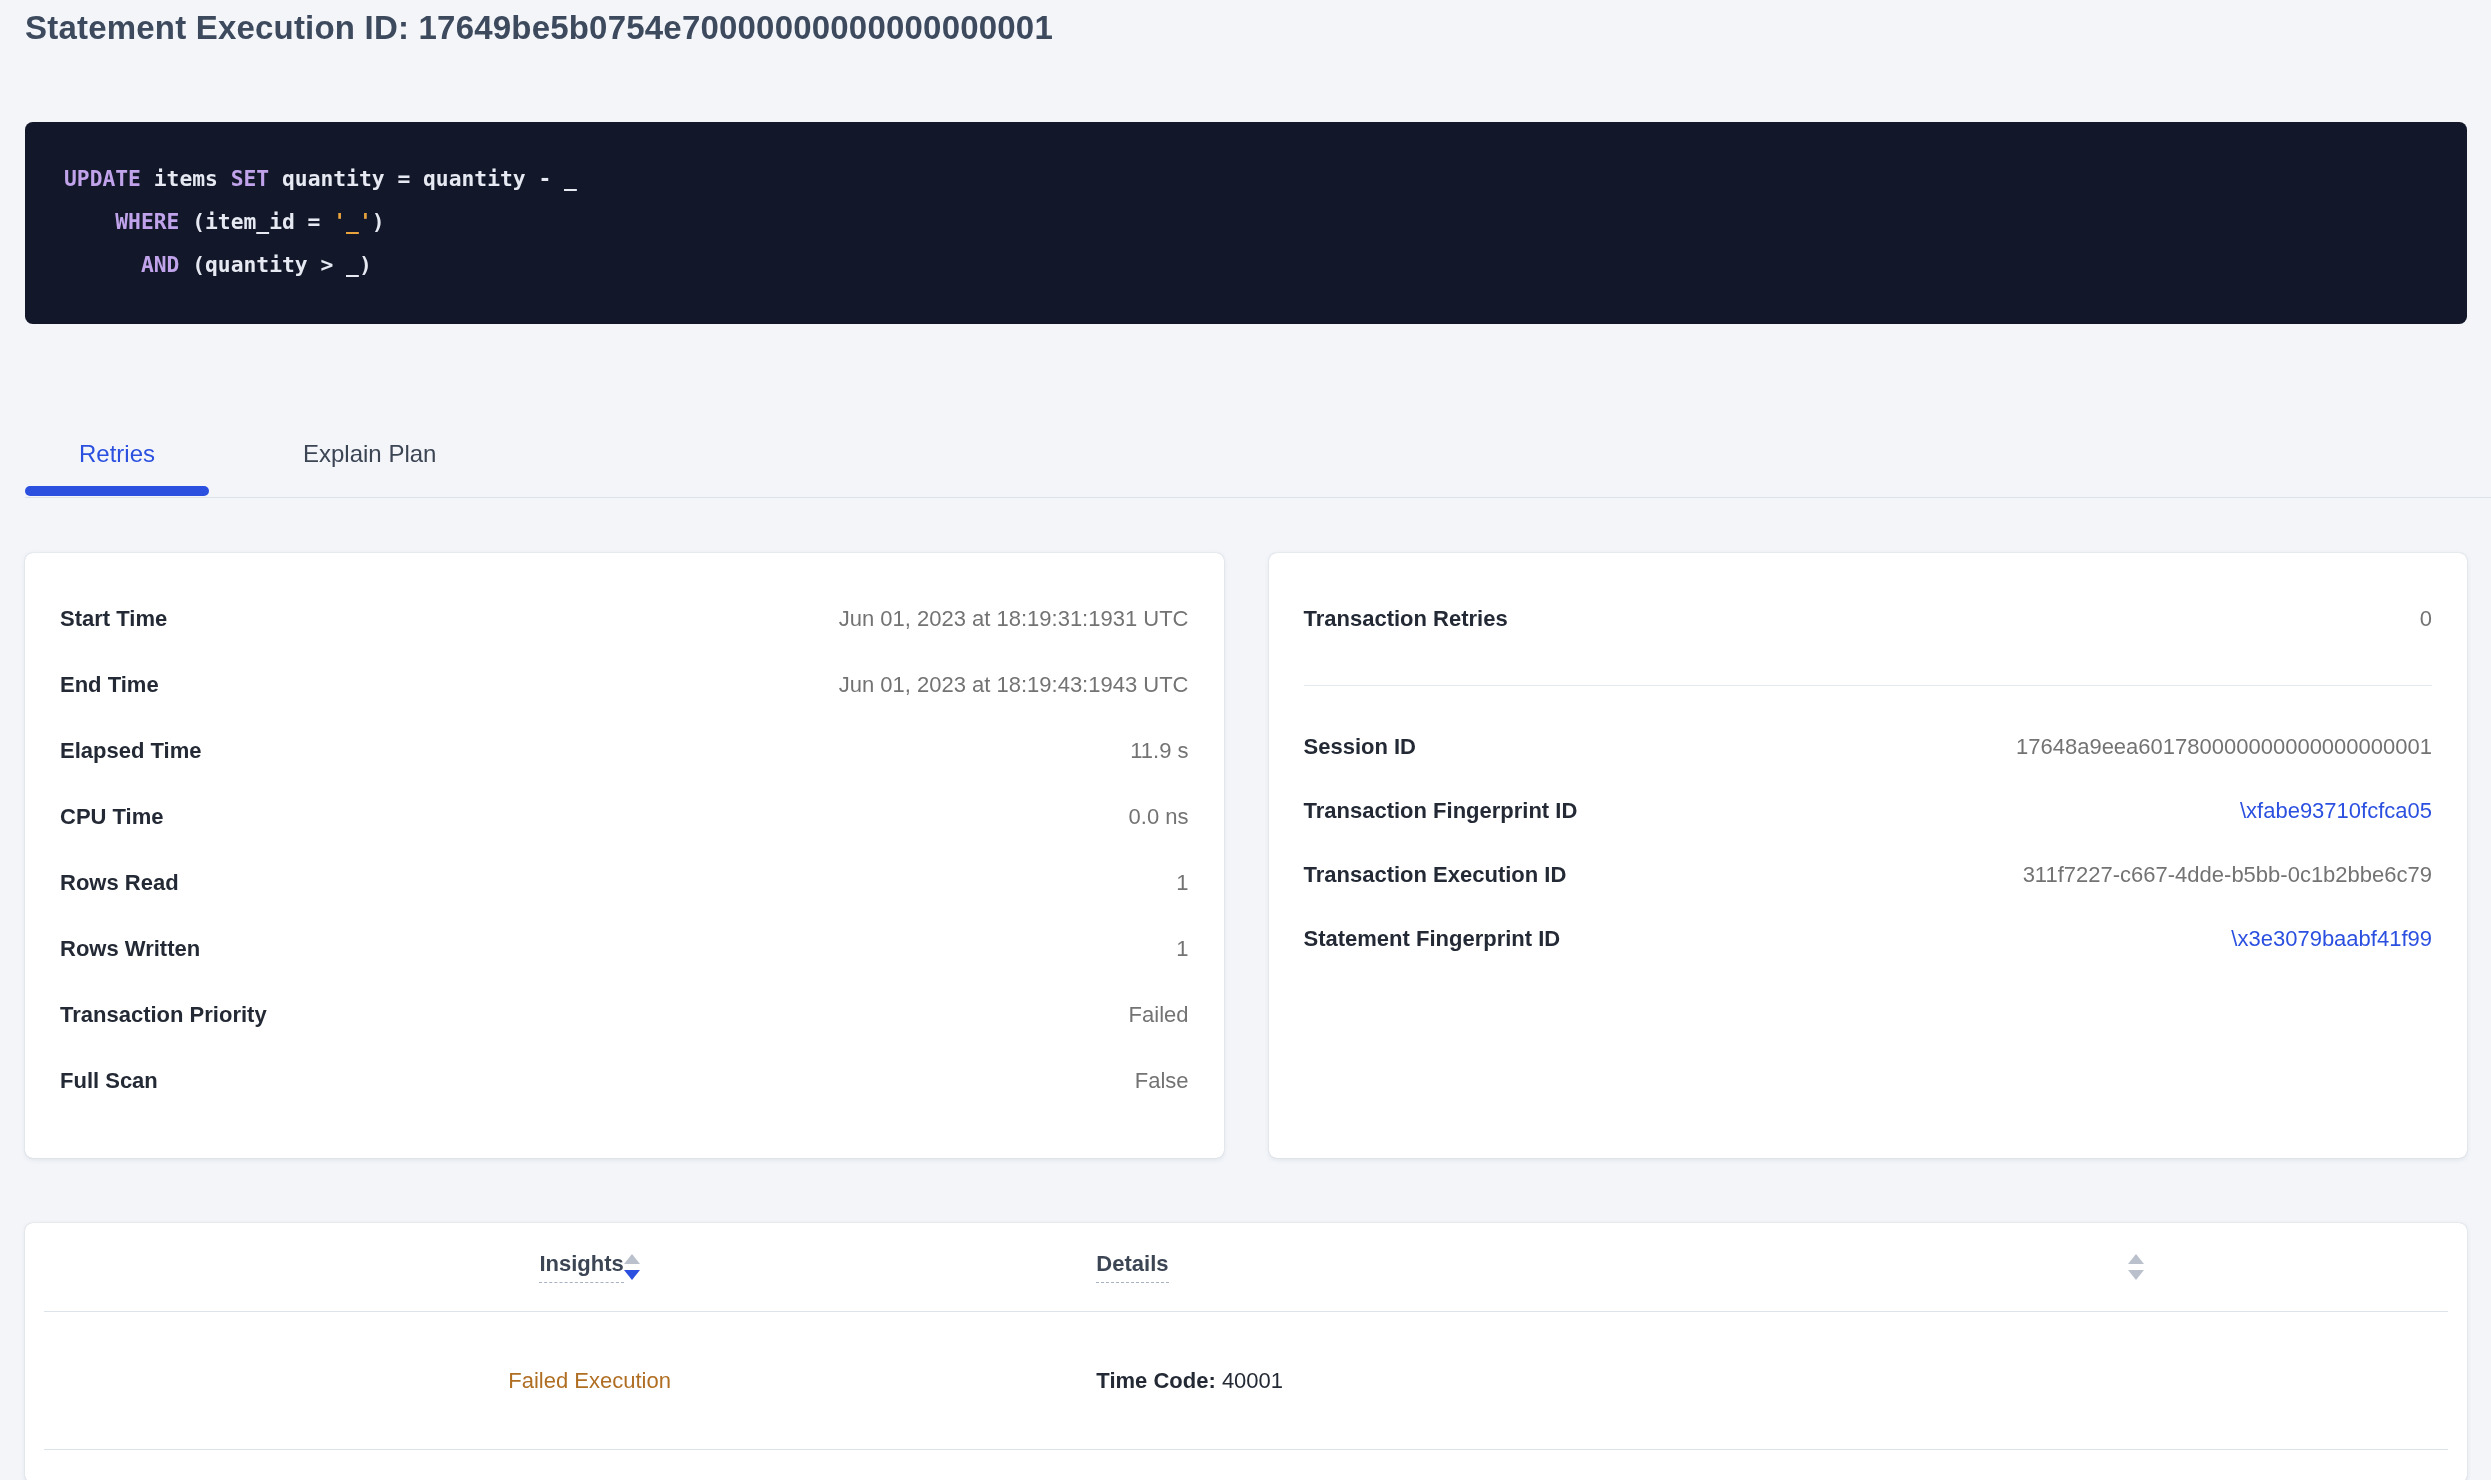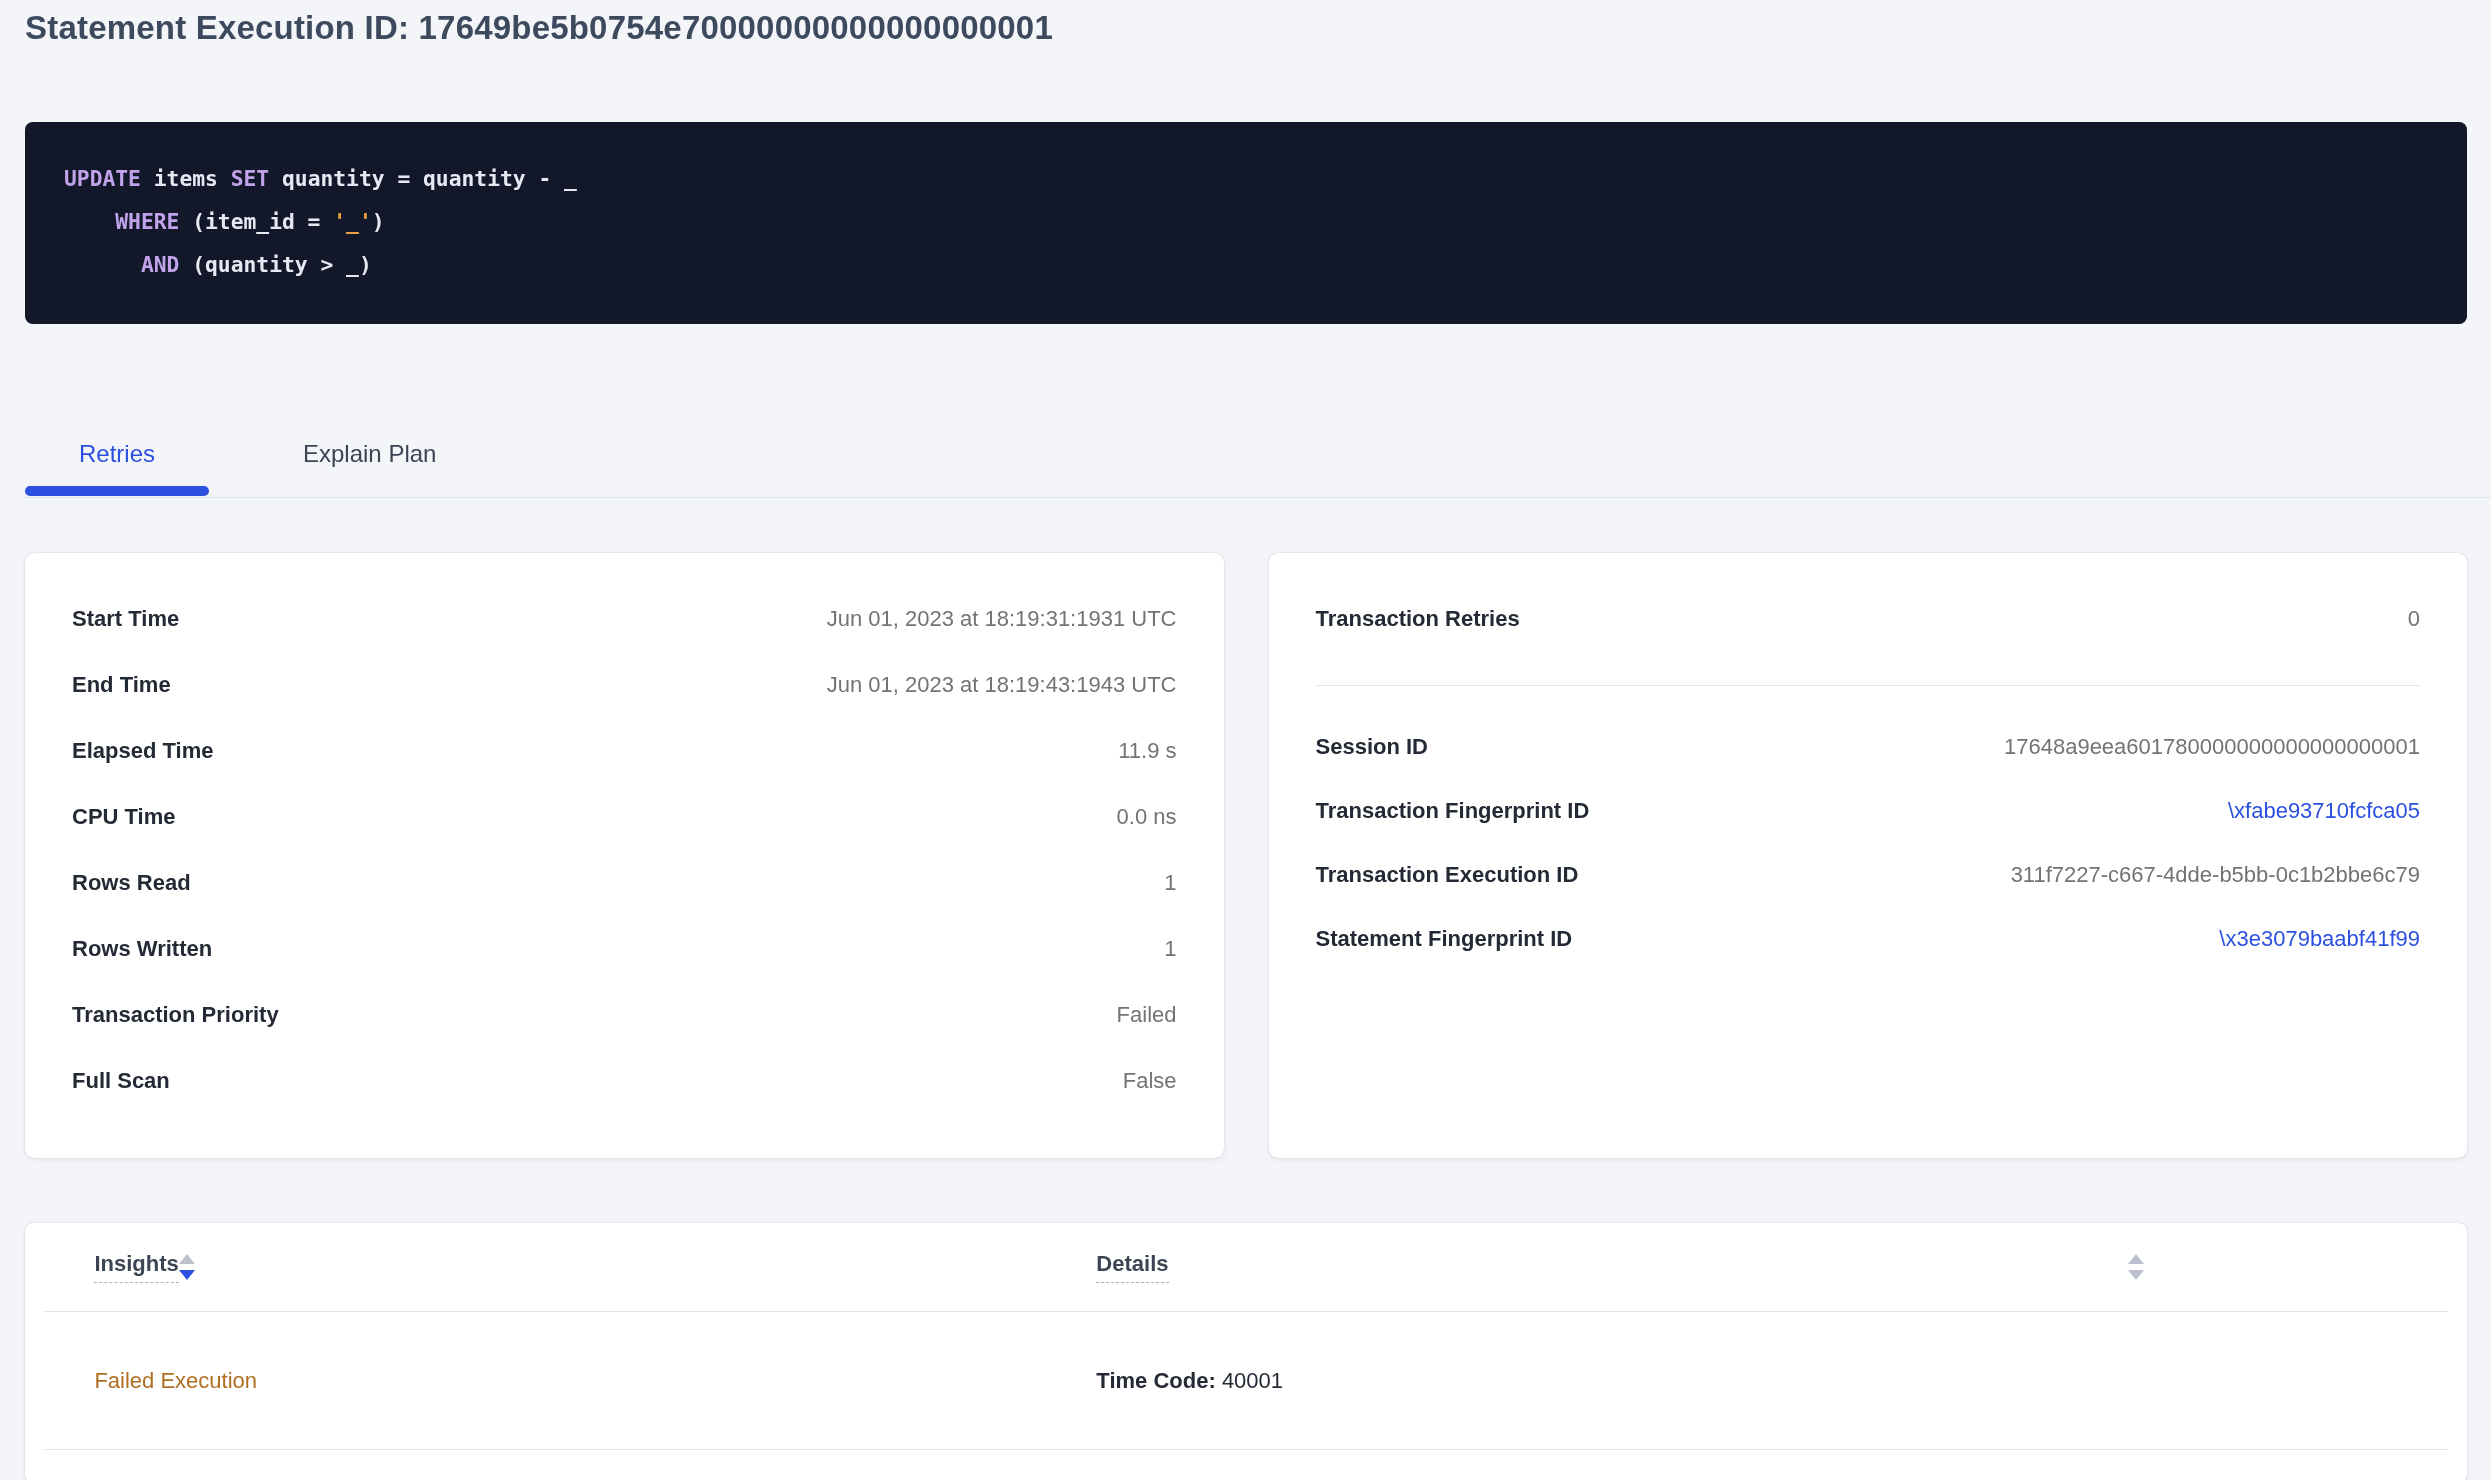--- a/index.html
+++ b/index.html
@@ -83,22 +83,21 @@
     gap: 45px;
   }
   .card {
     background: #ffffff;
     border-radius: 7.8px;
     box-shadow: 0 0 1px rgba(67,90,111,0.35), 0 1.9px 4.9px rgba(67,90,111,0.10);
   }
   .summary-card {
     flex: 1;
     height: 605px;
-    padding: 33px 47px;
-    border-radius: 9px;
+    padding: 33px 35px;
   }
   .kv-row {
     height: 66px;
     display: flex;
     align-items: center;
     justify-content: space-between;
   }
   .kv-row.slim { height: 64px; }
   .kv-label { font-weight: 700; font-size: 22px; color: #242a35; }
   .kv-value { font-size: 22px; color: #737373; text-align: right; }
@@ -116,21 +115,21 @@
     padding: 0 19.4px;
   }
   .t-row {
     display: flex;
     align-items: center;
     padding: 0 50px;
     border-bottom: 1.9px solid #dde3ea;
   }
   .t-header { height: 89px; }
   .t-data   { height: 138px; }
-  .t-cell-1 { width: 43%; display: flex; align-items: center; justify-content: flex-start; }
+  .t-cell-1 { width: 43%; display: flex; align-items: center; justify-content: center; }
   .t-cell-2 { width: 45.5%; margin-left: 11.6px; display: flex; align-items: center; justify-content: space-between; }
   .col-label {
     font-weight: 700;
     font-size: 22px;
     color: #3c4554;
     border-bottom: 1.9px dashed #a9b2c0;
     padding-bottom: 5.8px;
   }
   .sort-icon { display: inline-block; cursor: pointer; }
   .tri {

